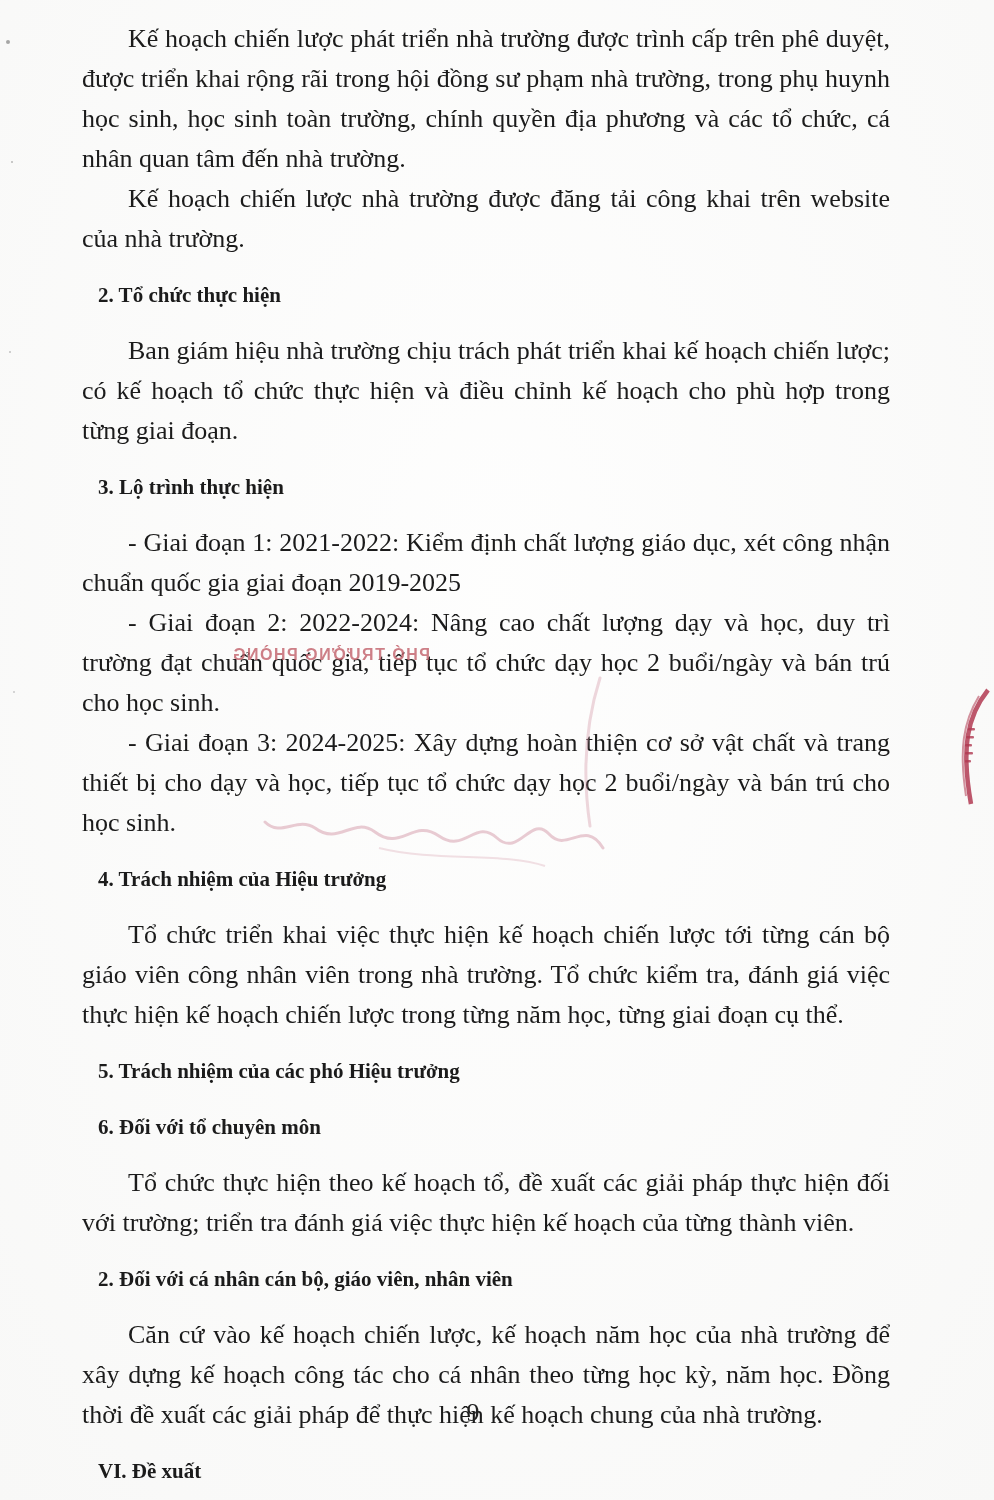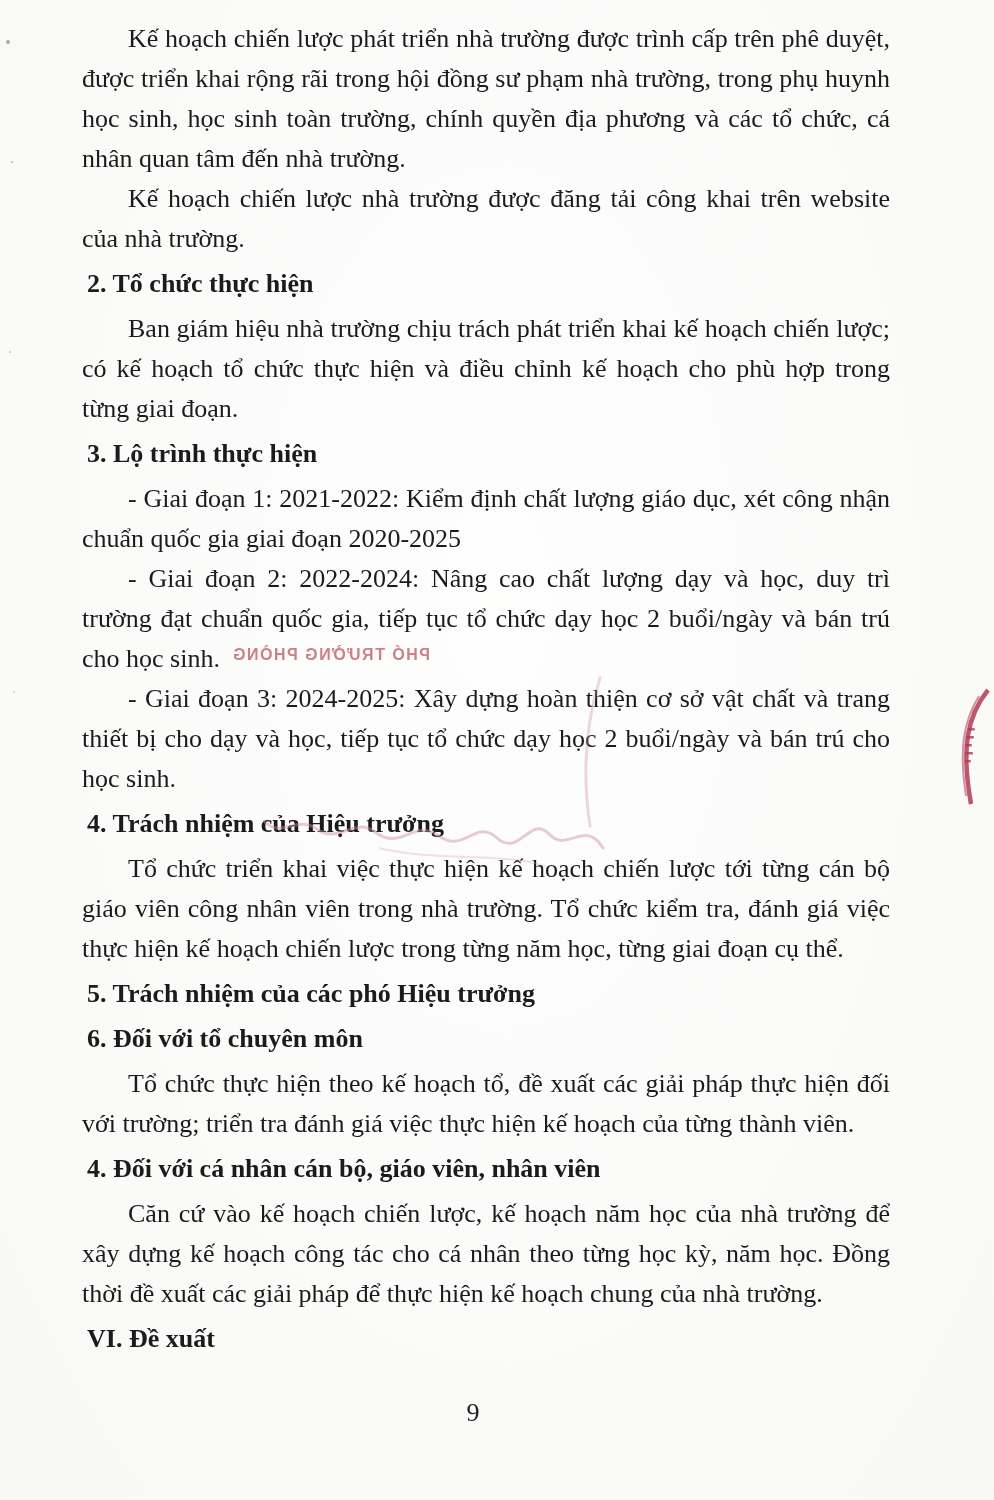--- a/index.html
+++ b/index.html
@@ -19,21 +19,21 @@
   }
   .doc{
     position:absolute;
     left:82px;top:19px;width:808px;
     font-size:26px;line-height:40px;
     text-align:justify;
     text-justify:inter-word;
   }
   .doc p{margin:0;text-indent:46px;}
   .doc h3{
-    margin:5px;font-size:26px;line-height:40px;
+    margin:16px;font-size:21px;line-height:40px;
     font-weight:bold;text-align:left;text-indent:0;
   }
   .page-number{
     position:absolute;
     left:0;top:1398px;width:946px;
     text-align:center;
     font-size:26px;line-height:30px;
     color:#222;
   }
   
@@ -74,29 +74,29 @@
 <body>
 
 <div class="page">
 
   <div class="doc">
     <p>Kế hoạch chiến lược phát triển nhà trường được trình cấp trên phê duyệt, được triển khai rộng rãi trong hội đồng sư phạm nhà trường, trong phụ huynh học sinh, học sinh toàn trường, chính quyền địa phương và các tổ chức, cá nhân quan tâm đến nhà trường.</p>
     <p>Kế hoạch chiến lược nhà trường được đăng tải công khai trên website của nhà trường.</p>
     <h3>2. Tổ chức thực hiện</h3>
     <p>Ban giám hiệu nhà trường chịu trách phát triển khai kế hoạch chiến lược; có kế hoạch tổ chức thực hiện và điều chỉnh kế hoạch cho phù hợp trong từng giai đoạn.</p>
     <h3>3. Lộ trình thực hiện</h3>
-    <p>- Giai đoạn 1: 2021-2022: Kiểm định chất lượng giáo dục, xét công nhận chuẩn quốc gia giai đoạn 2020-2025</p>
+    <p>- Giai đoạn 1: 2021-2022: Kiểm định chất lượng giáo dục, xét công nhận chuẩn quốc gia giai đoạn 2019-2025</p>
     <p>- Giai đoạn 2: 2022-2024: Nâng cao chất lượng dạy và học, duy trì trường đạt chuẩn quốc gia, tiếp tục tổ chức dạy học 2 buổi/ngày và bán trú cho học sinh.</p>
     <p>- Giai đoạn 3: 2024-2025: Xây dựng hoàn thiện cơ sở vật chất và trang thiết bị cho dạy và học, tiếp tục tổ chức dạy học 2 buổi/ngày và bán trú cho học sinh.</p>
     <h3>4. Trách nhiệm của Hiệu trưởng</h3>
     <p>Tổ chức triển khai việc thực hiện kế hoạch chiến lược tới từng cán bộ giáo viên công nhân viên trong nhà trường. Tổ chức kiểm tra, đánh giá việc thực hiện kế hoạch chiến lược trong từng năm học, từng giai đoạn cụ thể.</p>
     <h3>5. Trách nhiệm của các phó Hiệu trưởng</h3>
     <h3>6. Đối với tổ chuyên môn</h3>
     <p>Tổ chức thực hiện theo kế hoạch tổ, đề xuất các giải pháp thực hiện đối với trường; triển tra đánh giá việc thực hiện kế hoạch của từng thành viên.</p>
-    <h3>4.  Đối với cá nhân cán bộ, giáo viên, nhân viên</h3>
+    <h3>2.  Đối với cá nhân cán bộ, giáo viên, nhân viên</h3>
     <p>Căn cứ vào kế hoạch chiến lược, kế hoạch năm học của nhà trường để xây dựng kế hoạch công tác cho cá nhân theo từng học kỳ, năm học. Đồng thời đề xuất các giải pháp để thực hiện kế hoạch chung của nhà trường.</p>
     <h3>VI. Đề xuất</h3>
   </div>
 
   <div class="stamp-bleed">PHÓ TRƯỞNG PHÒNG</div>
 
   <svg class="seal-edge" viewBox="0 0 46 124" xmlns="http://www.w3.org/2000/svg">
     <path d="M40,6 C19,32 13,64 23,120" stroke="#b13a52" stroke-width="4.5" fill="none" opacity="0.85"></path>
     <path d="M31,12 C15,38 11,66 18,112" stroke="#b13a52" stroke-width="2" fill="none" opacity="0.55"></path>
     <g fill="#b13a52" opacity="0.8">

